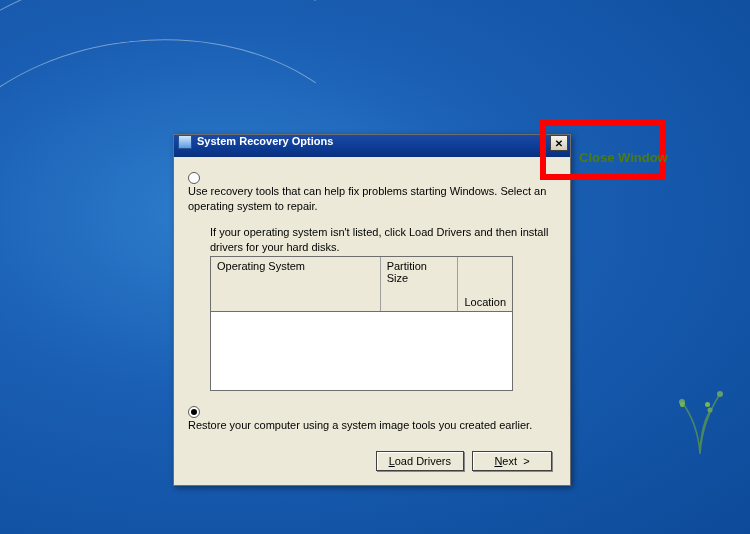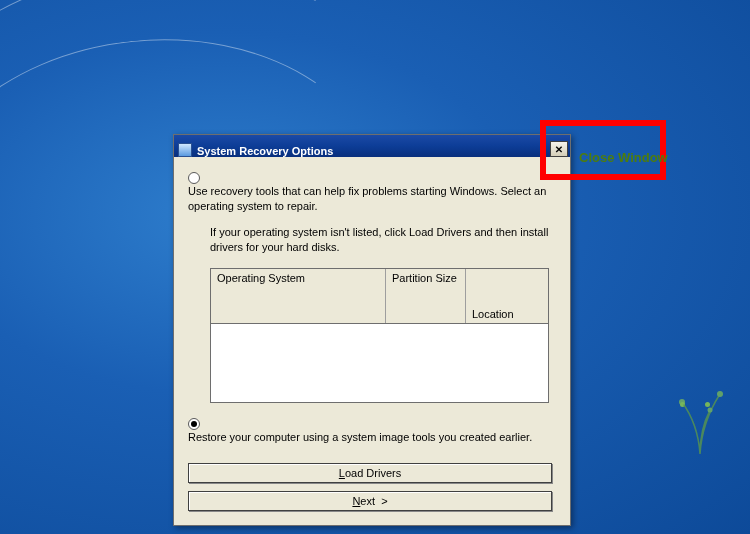--- a/index.html
+++ b/index.html
@@ -35,21 +35,21 @@
       width: 398px;
       background: #ece9d8;
       border: 1px solid #6e6e6e;
       box-shadow: 2px 2px 6px rgba(0,0,0,0.4);
     }
     .titlebar {
       height: 22px;
       background: linear-gradient(to bottom, #1b4aa6 0%, #0d3d97 50%, #082f7d 100%);
       color: white;
       display: flex;
-      align-items: flex-end;
+      align-items: flex-start;
       padding: 0 2px 0 4px;
       font-weight: bold;
       font-size: 11px;
     }
     .titlebar-icon {
       width: 14px;
       height: 14px;
       background: linear-gradient(#d0e8ff,#5a9ae0);
       border: 1px solid #2a5090;
       margin-right: 5px;
@@ -98,26 +98,26 @@
       height: 6px;
       background: #000;
       border-radius: 50%;
       top: 2px;
       left: 2px;
     }
     .option-text { line-height: 1.4; }
     .sub-text {
       margin-left: 22px;
       margin-top: 8px;
-      margin-bottom: 12px;
+      margin-bottom: 0;
       line-height: 1.4;
     }
     .grid {
       margin-left: 22px;
-      width: 339px;
+      width: 303px;
       border: 1px solid #6e6e6e;
       background: #fff;
       margin-bottom: 14px;
     }
     .grid-header {
       display: flex;
       background: #ece9d8;
       border-bottom: 1px solid #6e6e6e;
     }
     .grid-col {
@@ -128,21 +128,20 @@
     .grid-col:last-child { border-right: none; margin-top: 36px; }
     .col-os { width: 175px; }
     .col-part { width: 80px; }
     .col-loc { flex: 1; }
     .grid-body { height: 78px; }
     .button-row {
       display: flex;
       justify-content: flex-end;
       gap: 8px;
       margin-top: 18px;
-      flex-direction: column;
     }
     .btn {
       min-width: 80px;
       padding: 3px 12px;
       background: #ece9d8;
       border: 1px solid #404040;
       box-shadow: inset 1px 1px 0 #fff, 1px 1px 0 #888;
       font-family: Tahoma, sans-serif;
       font-size: 11px;
       cursor: pointer;

